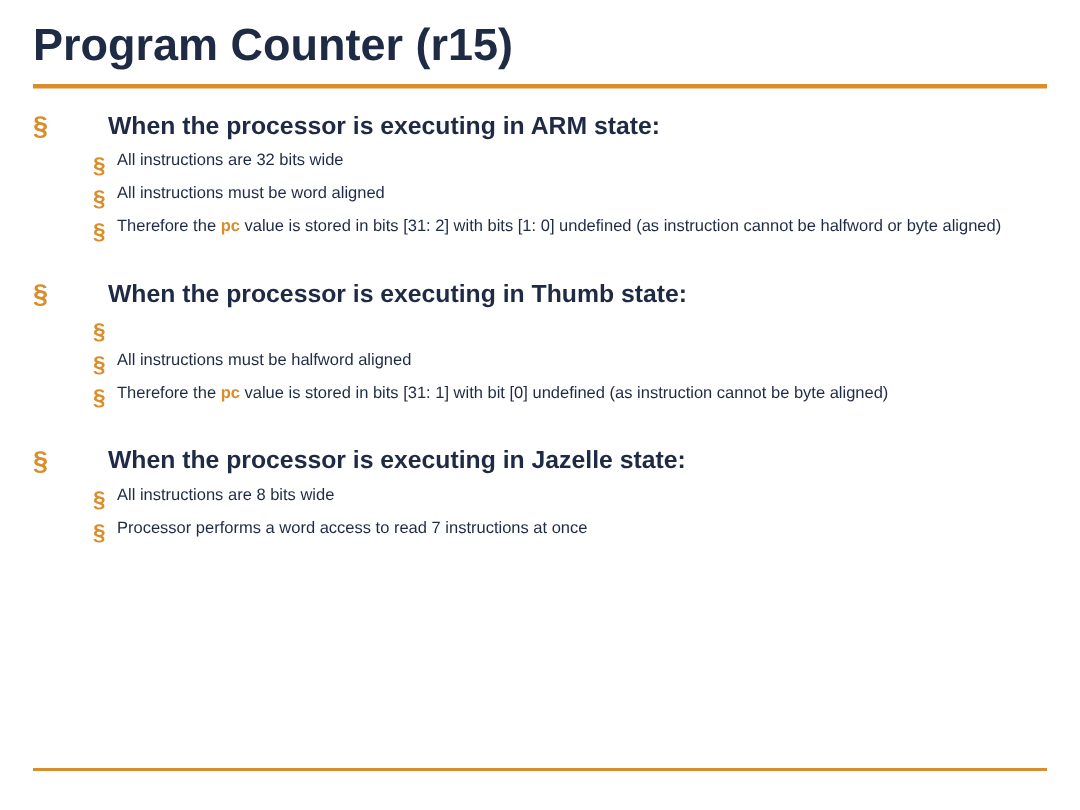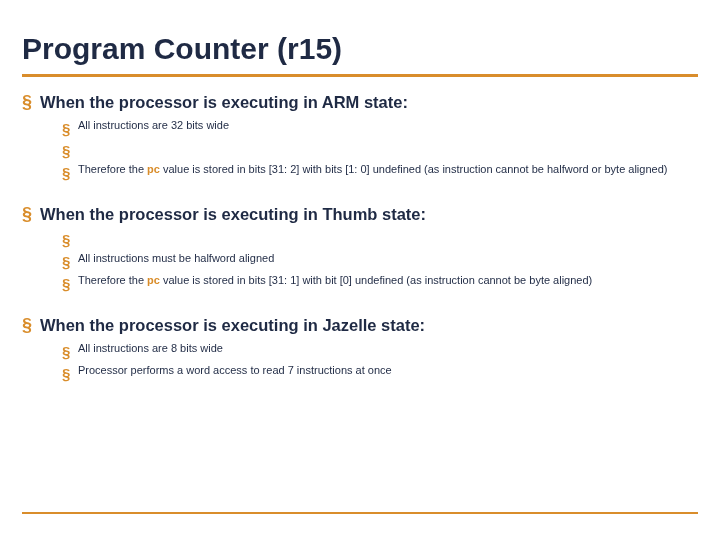--- a/index.html
+++ b/index.html
@@ -9,21 +9,21 @@
     height: 540px;
     background: #ffffff;
     font-family: Arial, Helvetica, sans-serif;
     color: #1f2a44;
     overflow: hidden;
   }
   .slide {
     box-sizing: border-box;
     width: 720px;
     height: 540px;
-    padding: 32px 22px 0 22px;
+    padding: 14px 22px 0 22px;
     position: relative;
   }
   .title {
     font-size: 30px;
     font-weight: 700;
     color: #1f2a44;
     margin: 0 0 8px 0;
   }
   .rule {
     height: 3px;
@@ -44,20 +44,21 @@
     line-height: 1.2;
     width: 18px;
     flex: none;
     margin-top: 1px;
   }
   .heading {
     font-size: 16.5px;
     font-weight: 700;
     color: #1f2a44;
     line-height: 1.35;
+    margin-left: 32px;
   }
   .subitems {
     margin: 4px 0 0 40px;
   }
   .sub {
     display: flex;
     align-items: flex-start;
     margin: 1px 0;
   }
   .bullet-l2 {
@@ -100,20 +101,21 @@
           <div class="bullet-l1">§</div>
           <div class="heading">When the processor is executing in ARM state:</div>
         </div>
         <div class="subitems">
           <div class="sub">
             <div class="bullet-l2">§</div>
             <div class="text"><span>All instructions are 32 bits wide</span></div>
           </div>
           <div class="sub">
             <div class="bullet-l2">§</div>
+            <div class="text"><span>All instructions must be word aligned</span></div>
           </div>
           <div class="sub">
             <div class="bullet-l2">§</div>
             <div class="text"><span>Therefore the </span><span class="kw">pc</span><span> value is stored in bits [31: 2] with bits [1: 0] undefined (as instruction cannot be halfword or byte aligned)</span></div>
           </div>
         </div>
       </div>
       <div class="section">
         <div class="row">
           <div class="bullet-l1">§</div>

